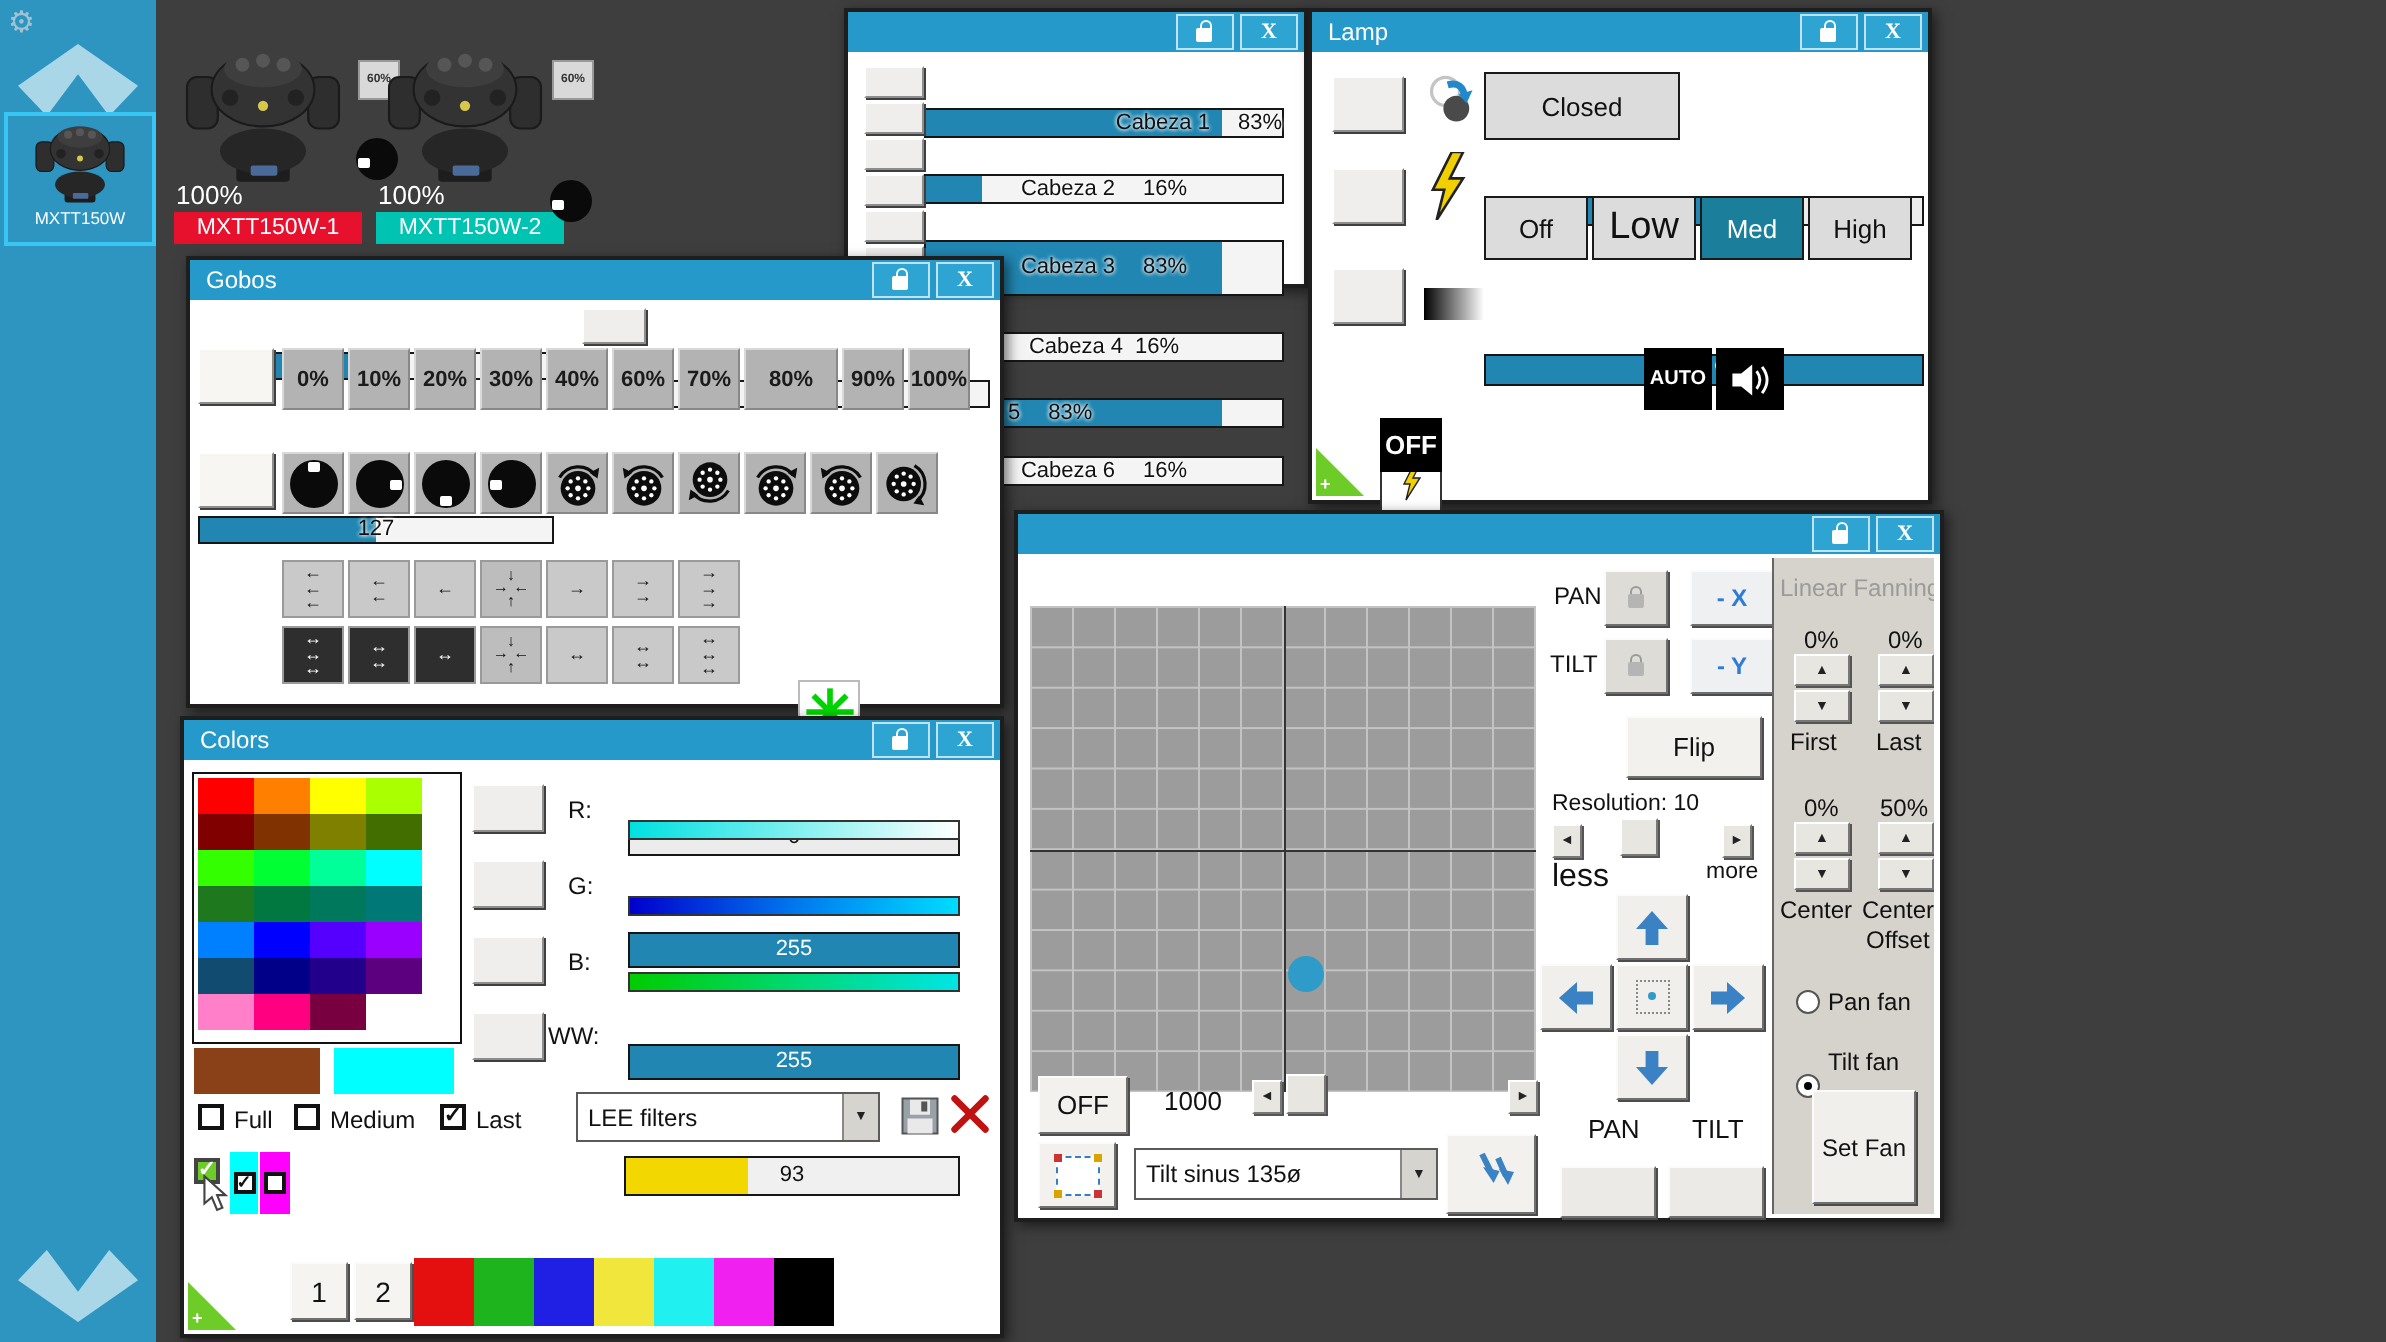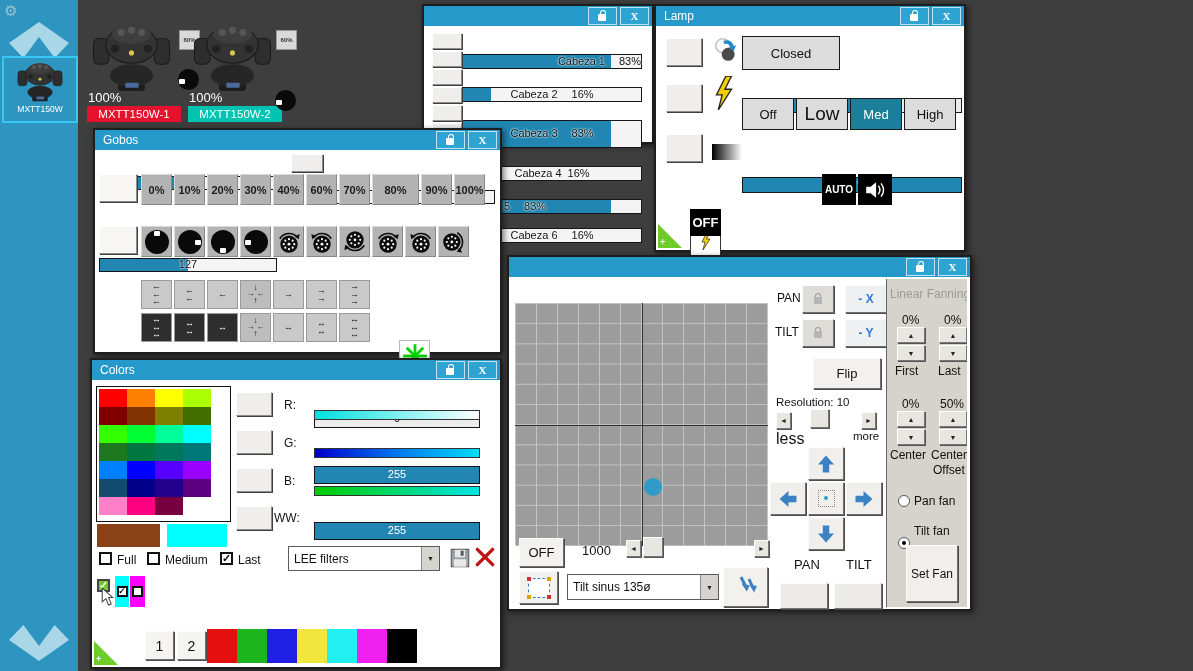--- a/index.html
+++ b/index.html
@@ -577,20 +577,24 @@
   <div class="abs strip" style="left:222px;top:88px;width:166px;height:10px;background:linear-gradient(to right,#0000cc,#0077ee,#00ddff)"></div>
   <div class="sq abs" style="left:144px;top:108px;width:36px;height:24px"></div>
   <span class="lbl abs" style="left:192px;top:114px">B:</span>
   <div class="slider abs" style="left:222px;top:106px;width:166px;height:18px">
     <span class="fill" style="width: 100%;"></span>
     <span class="val" style="color:#fff">255</span>
   </div>
   <div class="abs strip" style="left:222px;top:126px;width:166px;height:10px;background:linear-gradient(to right,#00cc00,#00e5e5)"></div>
   <div class="sq abs" style="left:144px;top:146px;width:36px;height:24px"></div>
   <span class="lbl abs" style="left:182px;top:151px">WW:</span>
+  <div class="slider abs" style="left:220px;top:144px;width:168px;height:20px;background:#f0f0f0">
+    <span class="fill" style="background: rgb(242, 216, 0); width: 37%;"></span>
+    <span class="val">93</span>
+  </div>
   <div class="abs" style="left: 5px; top: 164px; width: 63px; height: 23px; background: rgb(138, 65, 23);"></div>
   <div class="abs" style="left: 75px; top: 164px; width: 60px; height: 23px; background: rgb(0, 255, 255);"></div>
 
   <div class="cb abs" style="left:7px;top:192px"></div>
   <span class="lbl abs" style="left:25px;top:193px">Full</span>
   <div class="cb abs" style="left:55px;top:192px"></div>
   <span class="lbl abs" style="left:73px;top:193px">Medium</span>
   <div class="cb abs" style="left:128px;top:192px">
       <span>✓</span>
     </div>

